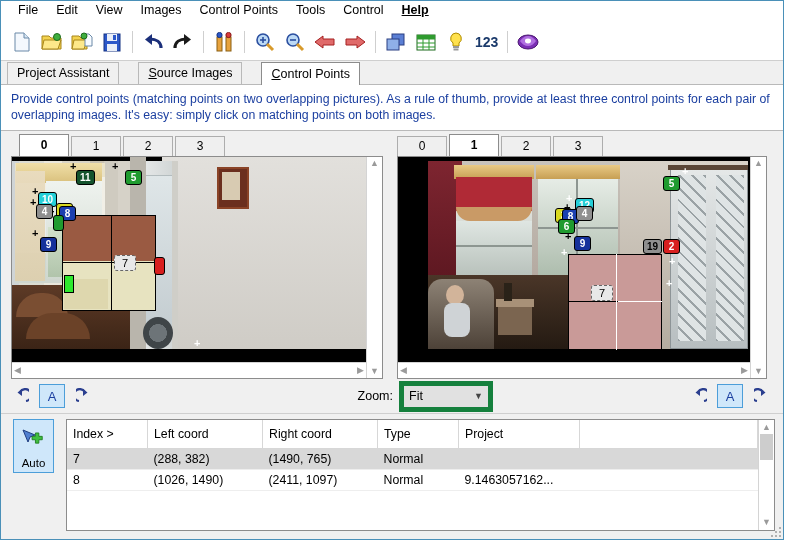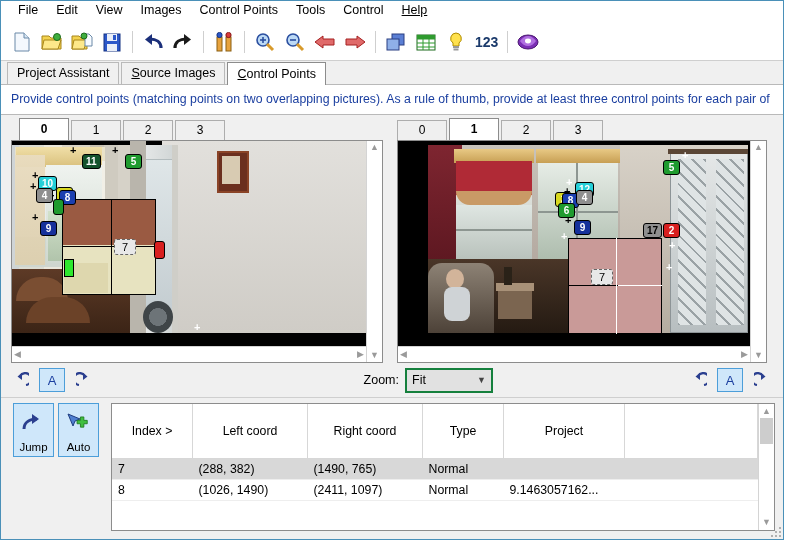--- a/index.html
+++ b/index.html
@@ -17,29 +17,29 @@
   .tb-icon{width:17px;height:15px;margin-left:9px;margin-right:8px;position:relative;flex:0 0 auto;}
   .tb-icon .p1{position:absolute;left:0;top:2px;width:13px;height:11px;background:#dfe6ee;border:1px solid #7a8a99;}
   .tb-icon .p2{position:absolute;left:3px;top:0px;width:13px;height:11px;background:linear-gradient(160deg,#9fd2f0 0 45%,#5a8a4a 45% 70%,#b8cfa0 70% 100%);border:1px solid #57677a;}
   .tb-title{font-size:13.5px;color:#000;letter-spacing:.1px;}
   .tb-spacer{flex:1 1 auto;}
   .winbtn{width:46px;height:31px;display:flex;align-items:center;justify-content:center;}
   .winbtn svg{display:block;}
   
   .menubar{height:23px;background:#fff;display:flex;padding-left:8px;flex:0 0 auto;}
   .menuitem{padding:2px 9px;font-size:12.5px;color:#000;white-space:nowrap;}
-  .menuitem u{text-decoration:underline;}
+  .menuitem u{text-decoration:underline;font-weight:bold;}
   
   .toolbar{height:36px;background:#fff;display:flex;align-items:center;padding-left:6px;flex:0 0 auto;border-bottom:1px solid #cfcfcf;}
   .tbtn{width:30px;height:30px;display:flex;align-items:center;justify-content:center;border-radius:2px;}
   .tsep{width:1px;height:22px;background:#cfcfcf;margin:0 5px;}
   .num123{font-size:14px;color:#1b3a6b;font-weight:bold;padding:0 4px;}
   
   .tabstrip{height:23px;background:#f0f0f0;display:flex;align-items:flex-end;padding-left:6px;border-bottom:1px solid #b9b9b9;flex:0 0 auto;}
-  .mtab{height:21px;line-height:21px;padding:0 9px;background:#f0f0f0;border:1px solid #b9b9b9;border-bottom:none;font-size:12.5px;margin-right:2px;}
+  .mtab{height:21px;line-height:21px;padding:0 9px;background:#f0f0f0;border:1px solid #b9b9b9;border-bottom:none;font-size:12.5px;margin-right:19px;}
   .mtab.active{background:#fff;height:22px;line-height:22px;margin-bottom:-1px;border-color:#8c8c8c;}
   .mtab u{text-decoration:underline;}
   
   .hint{background:#fff;border-bottom:1px solid #b9b9b9;padding:6px 10px 7px 10px;flex:0 0 auto;}
   .hint p{margin:0;color:#1b3fa0;font-size:12.3px;line-height:16px;}
   
   .panes{display:flex;flex:0 0 auto;height:245px;background:#f0f0f0;padding-top:3px;}
   .pane{width:390px;display:flex;flex-direction:column;}
   .pane.right{width:386px;}
   .imgtabs{height:22px;display:flex;align-items:flex-end;padding-left:18px;flex:0 0 auto;}
@@ -60,31 +60,31 @@
   .cross{position:absolute;color:#000;font-size:11px;line-height:9px;font-weight:bold;}
   .cross.w{color:#fff;}
   .zoomsq{position:absolute;border:1px solid #000;box-sizing:border-box;}
   .zl{position:absolute;background:#000;}
   .mk7{position:absolute;background:#e8e8e8;border:1px dashed #666;color:#000;font-size:11px;padding:1px 7px;border-radius:3px;}
   
   .rotrow{height:34px;display:flex;align-items:center;background:#f0f0f0;flex:0 0 auto;}
   .rbtn{width:26px;height:24px;display:flex;align-items:center;justify-content:center;margin-left:6px;}
   .rbtn.sel{background:#cfe7fa;border:1px solid #4c9ed9;color:#1b3fa0;font-size:13px;width:24px;height:22px;}
   .zoomlbl{font-size:12.5px;margin-right:6px;}
-  .zoomsel{width:74px;height:21px;background:#e1e1e1;border:2px solid #15803d;display:flex;align-items:center;justify-content:space-between;padding:0 5px;font-size:12.5px;}
+  .zoomsel{width:74px;height:21px;background:#e1e1e1;border:5px solid #15803d;display:flex;align-items:center;justify-content:space-between;padding:0 5px;font-size:12.5px;}
   .zoomsel .cv{color:#444;font-size:9px;}
   
   .bottom{flex:1 1 auto;display:flex;background:#f0f0f0;border-top:1px solid #cfcfcf;padding-top:5px;}
   .bbtns{display:flex;padding-left:12px;align-items:flex-start;}
   .bbtn{width:41px;height:54px;background:#cfe7fa;border:1px solid #4c9ed9;margin-right:4px;display:flex;flex-direction:column;align-items:center;justify-content:flex-end;padding-bottom:3px;box-sizing:border-box;}
   .bbtn .ic{flex:1 1 auto;display:flex;align-items:center;justify-content:center;}
   .bbtn .lb{font-size:11.5px;color:#000;}
   .tablewrap{flex:1 1 auto;margin:0 8px 8px 8px;border:1px solid #8c8c8c;background:#fff;display:flex;overflow:hidden;}
   table{border-collapse:collapse;width:100%;font-size:12.3px;}
-  th{font-weight:normal;text-align:center;padding:20px 6px;border-right:1px solid #d7d7d7;border-bottom:1px solid #d7d7d7;background:#fff;}
+  th{font-weight:normal;text-align:left;padding:7px 6px;border-right:1px solid #d7d7d7;border-bottom:1px solid #d7d7d7;background:#fff;}
   td{padding:3px 6px;border-bottom:1px solid #eee;}
   tr.sel td{background:#d8d8d8;}
   .tbar{width:15px;background:#fff;border-left:1px solid #d4d4d4;display:flex;flex-direction:column;align-items:center;flex:0 0 auto;}
   .tthumb{width:13px;height:26px;background:#cdcdcd;margin-top:2px;}
   .grip{position:absolute;right:2px;bottom:2px;width:10px;height:10px;}
   .grip i{position:absolute;width:2px;height:2px;background:#b0b0b0;}
 </style>
 </head>
 <body>
 
@@ -219,20 +219,21 @@
   </div>
 
   <div class="tabstrip">
     <div class="mtab">Project Assistant</div>
     <div class="mtab"><u>S</u>ource Images</div>
     <div class="mtab active"><u>C</u>ontrol Points</div>
   </div>
 
   <div class="hint">
     <p>Provide control points (matching points on two overlapping pictures). As a rule of thumb, provide at least three control points for each pair of</p>
+    <p>overlapping images. It's easy: simply click on matching points on both images.</p>
   </div>
 
   <div class="panes">
 
     <div class="pane left">
       <div class="imgtabs">
         <div class="itab active">0</div>
         <div class="itab">1</div>
         <div class="itab">2</div>
         <div class="itab">3</div>
@@ -275,21 +276,21 @@
 
               <div class="cross" style="left:58px;top:5px;">+</div>
               <div class="cross" style="left:100px;top:5px;">+</div>
               <div class="cross" style="left:20px;top:30px;">+</div>
               <div class="cross" style="left:18px;top:41px;">+</div>
               <div class="cross" style="left:26px;top:41px;">+</div>
               <div class="cross" style="left:36px;top:50px;">+</div>
               <div class="cross" style="left:20px;top:72px;">+</div>
               <div class="cross w" style="left:182px;top:182px;">+</div>
 
-              <div class="mk" style="left:70px;top:13px;background:#14532d;">11</div>
+              <div class="mk" style="left:64px;top:13px;background:#14532d;">11</div>
               <div class="mk" style="left:113px;top:13px;background:#1f9b2f;">5</div>
               <div class="mk" style="left:26px;top:35px;background:#24cfd8;">10</div>
               <div class="mk" style="left:44px;top:46px;background:#d8d820;">3</div>
               <div class="mk" style="left:47px;top:49px;background:#1b3fb0;">8</div>
               <div class="mk" style="left:24px;top:47px;background:#8f8f8f;">4</div>
               <div class="mk" style="left:41px;top:58px;background:#1f9b2f;width:6px;height:14px;padding:0;"></div>
               <div class="mk" style="left:28px;top:80px;background:#15319b;">9</div>
               <div class="mk" style="left:142px;top:100px;background:#d81f1f;width:6px;height:16px;padding:0;"></div>
               <div class="mk7" style="left:102px;top:98px;">7</div>
             </div>
@@ -361,21 +362,21 @@
               <div class="cross w" style="left:271px;top:100px;">+</div>
               <div class="cross w" style="left:268px;top:122px;">+</div>
 
               <div class="mk" style="left:265px;top:19px;background:#1f9b2f;">5</div>
               <div class="mk" style="left:177px;top:41px;background:#24cfd8;">12</div>
               <div class="mk" style="left:157px;top:51px;background:#d8d820;">3</div>
               <div class="mk" style="left:164px;top:52px;background:#1b3fb0;">8</div>
               <div class="mk" style="left:178px;top:49px;background:#8f8f8f;">4</div>
               <div class="mk" style="left:160px;top:62px;background:#1f9b2f;">6</div>
               <div class="mk" style="left:176px;top:79px;background:#15319b;">9</div>
-              <div class="mk" style="left:245px;top:82px;background:#8f8f8f;color:#000;">17</div>
+              <div class="mk" style="left:245px;top:82px;background:#8f8f8f;color:#000;">19</div>
               <div class="mk" style="left:265px;top:82px;background:#d81f1f;">2</div>
               <div class="mk7" style="left:193px;top:128px;">7</div>
             </div>
           </div>
           <div class="hbar">
             <span class="chev">◀</span>
             <span class="chev">▶</span>
           </div>
         </div>
         <div class="sbar">
@@ -417,29 +418,20 @@
     <div class="rbtn" style="margin-right:8px;">
       <svg width="17" height="17" viewBox="0 0 17 17">
           <path d="M3 13A6 6 0 1 1 9 4" fill="none" stroke="#2b3f8f" stroke-width="2.2"></path>
           <path d="M7 1l4.5 3.5L7 8z" fill="#2b3f8f"></path>
         </svg>
     </div>
   </div>
 
   <div class="bottom" style="position:relative;">
     <div class="bbtns">
-      <div class="bbtn">
-        <div class="ic">
-          <svg width="26" height="20" viewBox="0 0 26 20">
-              <path d="M3 16c0-7 6-10 13-10" fill="none" stroke="#2b3f8f" stroke-width="3"></path>
-              <path d="M11 1l7 5-7 5z" fill="#2b3f8f"></path>
-            </svg>
-        </div>
-        <div class="lb">Jump</div>
-      </div>
       <div class="bbtn">
         <div class="ic">
           <svg width="26" height="22" viewBox="0 0 26 22">
               <path d="M2 2l12 5-5 2-2 5z" fill="#4f7fd0" stroke="#1f3d80"></path>
               <path d="M13 11h4V7h4v4h4v4h-4v4h-4v-4h-4z" fill="#3fbf3f" stroke="#1d7a1d" transform="translate(0,-1) scale(.85)"></path>
             </svg>
         </div>
         <div class="lb">Auto</div>
       </div>
     </div>

